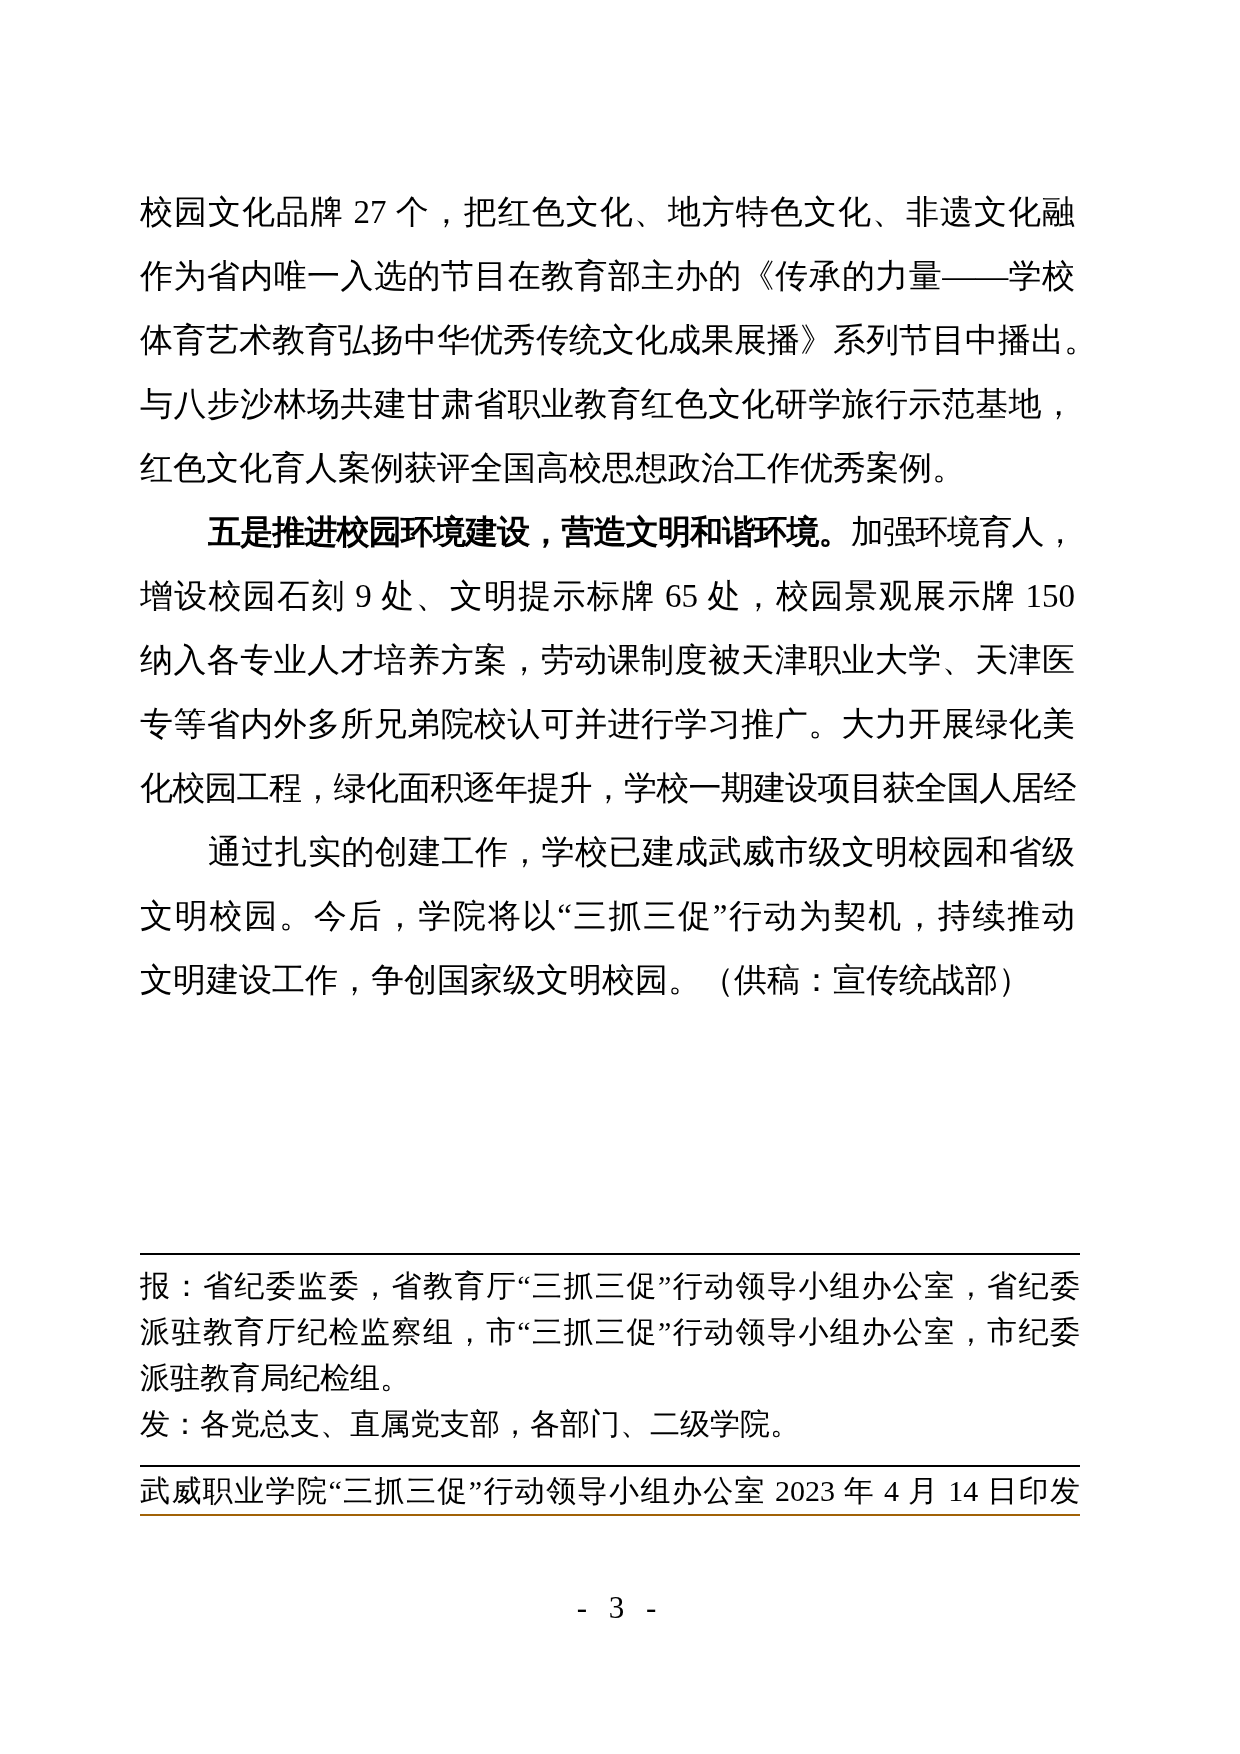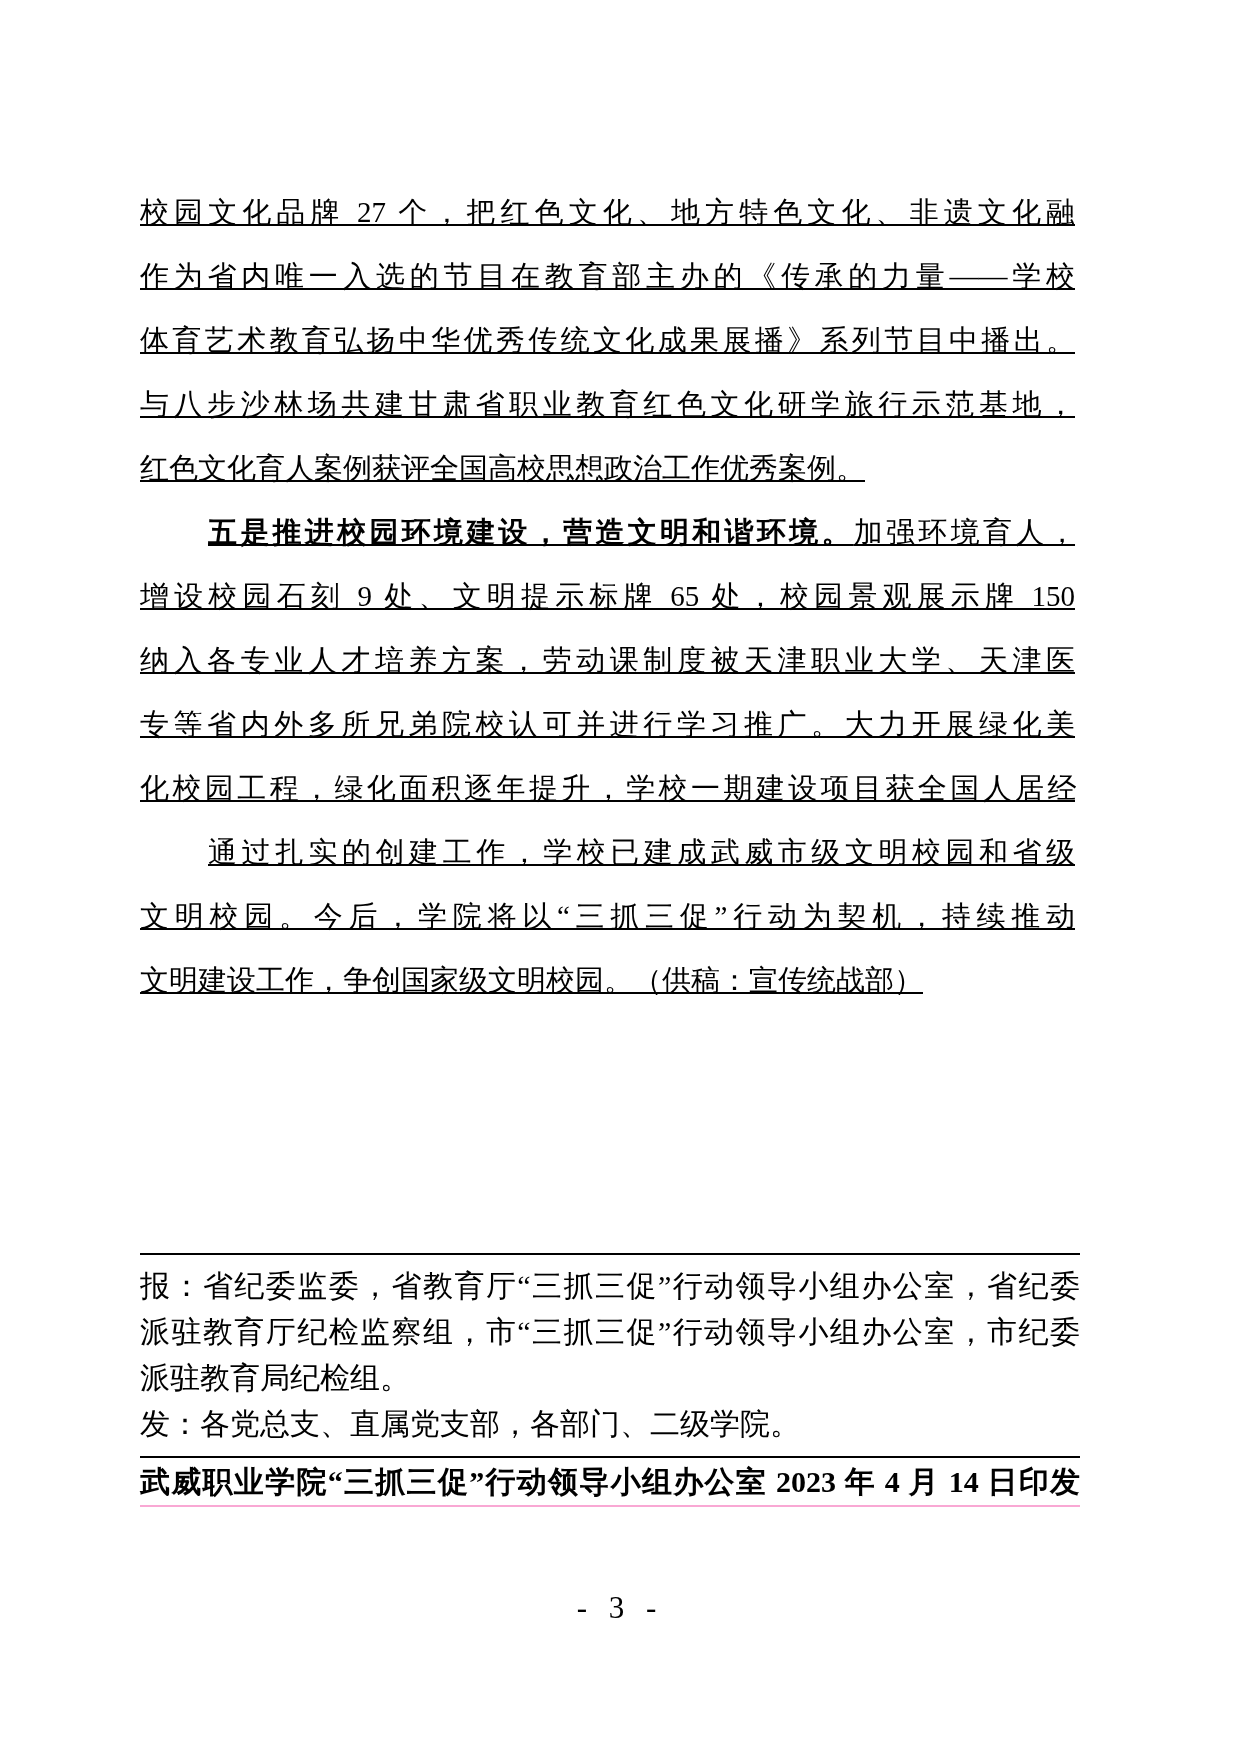--- a/index.html
+++ b/index.html
@@ -16,65 +16,63 @@
   
   .body-text {
     position: absolute;
     left: 140px;
     top: 180px;
     width: 935px;
   }
   .line {
     height: 64px;
     line-height: 64px;
-    font-size: 29px;
+    font-size: 33px;
     white-space: nowrap;
     text-align: justify;
     text-align-last: justify;
     text-justify: inter-character;
-    text-decoration: underline;
   }
   .line.end {
     text-align: left;
     text-align-last: left;
   }
   .line.indent { padding-left: 68px; }
   .line.tight { letter-spacing: -1.5px; }
   .bold-head {
     font-weight: bold;
     font-family: "Liberation Sans", "DejaVu Sans", sans-serif;
   }
   
   .record {
     position: absolute;
     left: 140px;
     top: 1253px;
     width: 940px;
     border-top: 2px solid #000;
     font-size: 30px;
   }
-  .record-lines { padding: 8px 0 9px 0; }
+  .record-lines { padding: 8px 0 18px 0; }
   .fline {
     line-height: 46px;
     white-space: nowrap;
     text-align: left;
     text-align-last: left;
   }
   .fline.just, .issue-line {
     text-align: justify;
     text-align-last: justify;
     text-justify: inter-character;
   }
   .issue-line {
     border-top: 2px solid #000;
-    border-bottom: 2px solid #f9a8d4;
+    border-bottom: 2px solid #a16207;
     line-height: 47px;
     white-space: nowrap;
     font-size: 30px;
-    font-weight: bold;
   }
   
   .page-number {
     position: absolute;
     top: 1590px;
     left: 0;
     width: 100%;
     text-align: center;
     font-size: 31px;
     letter-spacing: 7px;

